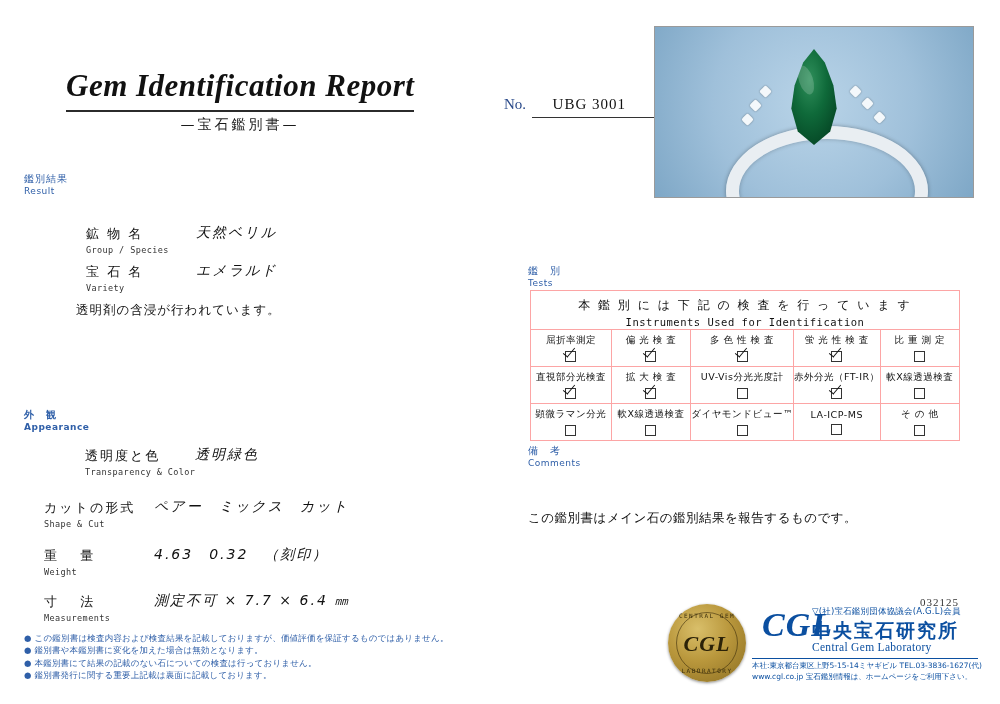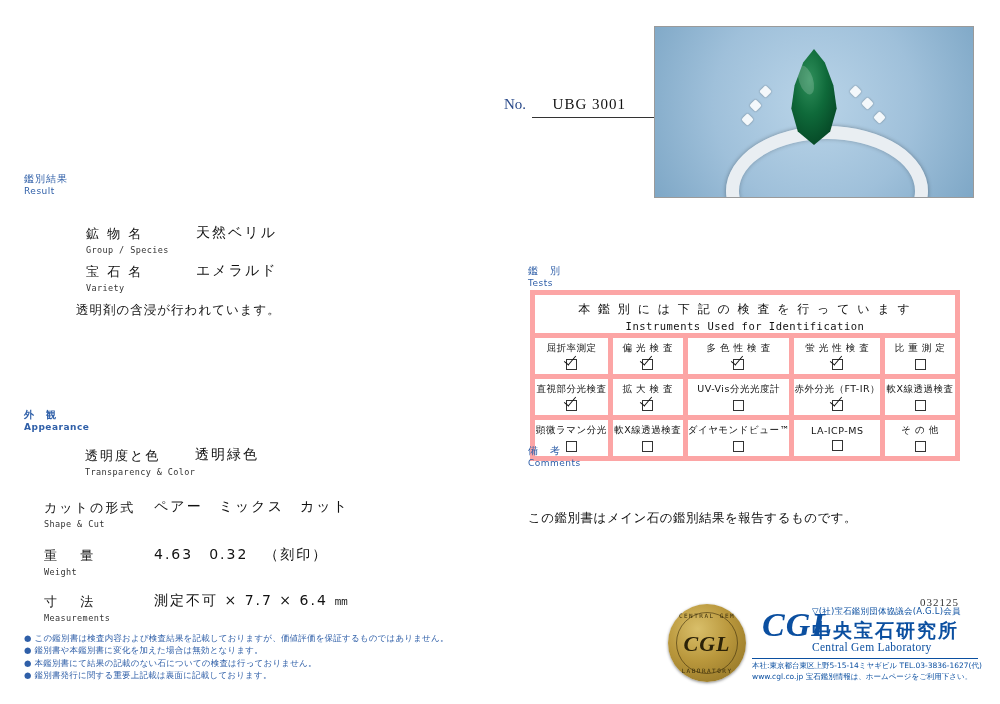--- a/index.html
+++ b/index.html
@@ -82,33 +82,33 @@
   
   .row{position:absolute;}
   .row .lbl-jp{
     font-family:"DejaVu Sans", sans-serif;font-size:13px;letter-spacing:2px;color:#111;
   }
   .row .lbl-en{
     font-family:"DejaVu Sans Mono", monospace;font-size:8.5px;color:#333;letter-spacing:.4px;display:block;margin-top:2px;
   }
   .row .val{
     position:absolute;left:110px;top:0;
-    font-family:"DejaVu Sans", sans-serif;font-size:14px;color:#111;letter-spacing:2px;white-space:nowrap;
+    font-family:"DejaVu Sans", sans-serif;font-size:14px;color:#111;letter-spacing:2px;white-space:nowrap;font-style:italic;
   }
   .note-line{
     position:absolute;font-family:"DejaVu Sans", sans-serif;font-size:12.5px;color:#111;letter-spacing:1px;
   }
 
   
   .tests-table{
     position:absolute;left:530px;top:290px;width:430px;
     border:1px solid #333;border-collapse:collapse;background:#fff;
   }
   .tests-table td{
-    border:5px solid #fca5a5;text-align:center;vertical-align:middle;
+    border:1px solid #fca5a5;text-align:center;vertical-align:middle;
     font-family:"DejaVu Sans", sans-serif;
     padding:0;
   }
   .tt-head{height:38px;}
   .tt-head .h1{font-size:12px;letter-spacing:2px;color:#111;display:block;margin-top:4px;}
   .tt-head .h2{font-family:"DejaVu Sans Mono", monospace;font-size:10.5px;color:#111;display:block;margin-top:2px;letter-spacing:.5px;}
   .cell{height:34px;position:relative;}
   .cell .ct{font-size:9.5px;color:#111;display:block;margin-top:4px;letter-spacing:.5px;white-space:nowrap;}
   .cell .box{
     display:inline-block;width:9px;height:9px;border:1px solid #333;margin-top:3px;position:relative;background:#fff;
@@ -174,20 +174,27 @@
     font-family:"DejaVu Sans", sans-serif;font-size:7.5px;color:#0b4fa0;line-height:1.5;white-space:nowrap;
   }
   .addr .u{text-decoration:none;}
   .divline{position:absolute;left:752px;top:658px;width:226px;height:1px;background:#0b4fa0;}
 </style>
 </head>
 <body>
 
 <div class="page">
 
+  <div class="title-block">
+    <div class="title-main">Gem Identification Report</div>
+    <div class="title-rule"></div>
+    <div class="title-sub">
+      <span class="dash">—</span><span>宝石鑑別書</span><span class="dash">—</span>
+    </div>
+  </div>
 
   <div class="no-field">
     <span class="no-label">No.</span>
     <span class="no-value">UBG 3001</span>
     <div class="no-underline"></div>
   </div>
 
   <div class="photo-frame">
     <div class="photo-inner">
       <div class="ring-shank"></div>

